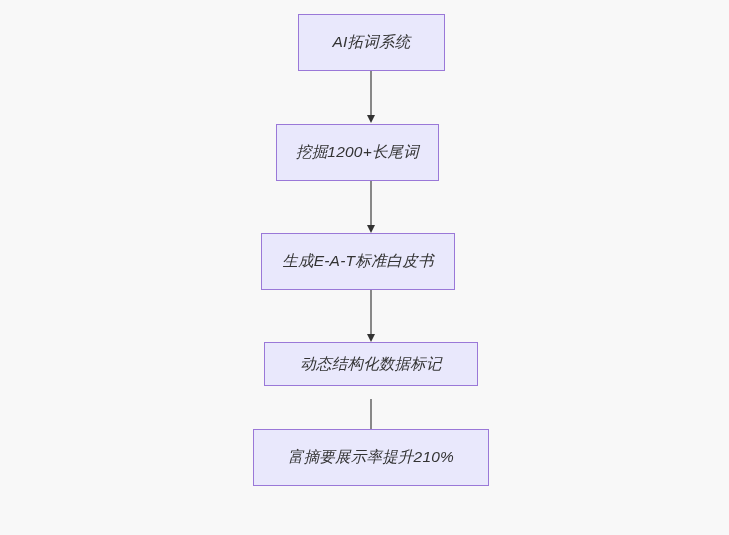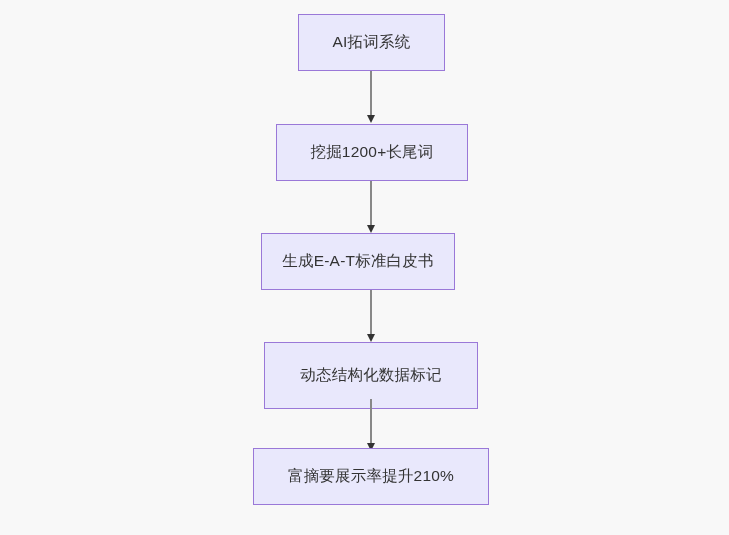--- a/index.html
+++ b/index.html
@@ -27,20 +27,21 @@
     align-items: center;
     justify-content: center;
     color: #333333;
     font-size: 15.5px;
     line-height: 1.2;
     letter-spacing: 0.2px;
     white-space: nowrap;
   }
   .node-label {
     display: block;
+    font-style: italic;
   }
   .connector {
     position: absolute;
     width: 2px;
     background: #888888;
   }
   .arrowhead {
     position: absolute;
     width: 0;
     height: 0;
@@ -54,38 +55,38 @@
 
 <div id="flowchart-canvas">
 
   <div class="node" style="left:298px; top:14px; width:147px; height:57px;">
     <span class="node-label">AI拓词系统</span>
   </div>
 
   <div class="connector" style="left:370px; top:71px; height:45px;"></div>
   <div class="arrowhead" style="left:366.5px; top:115px;"></div>
 
-  <div class="node" style="left:276px; top:124px; width:192px; height:57px;">
+  <div class="node" style="left:276px; top:124px; width:163px; height:57px;">
     <span class="node-label">挖掘1200+长尾词</span>
   </div>
 
   <div class="connector" style="left:370px; top:181px; height:45px;"></div>
   <div class="arrowhead" style="left:366.5px; top:225px;"></div>
 
   <div class="node" style="left:261px; top:233px; width:194px; height:57px;">
     <span class="node-label">生成E-A-T标准白皮书</span>
   </div>
 
   <div class="connector" style="left:370px; top:290px; height:45px;"></div>
   <div class="arrowhead" style="left:366.5px; top:334px;"></div>
 
-  <div class="node" style="left:264px; top:342px; width:214px; height:67px;">
+  <div class="node" style="left:264px; top:342px; width:214px; height:44px;">
     <span class="node-label">动态结构化数据标记</span>
   </div>
 
   <div class="connector" style="left:370px; top:399px; height:45px;"></div>
   <div class="arrowhead" style="left:366.5px; top:443px;"></div>
 
-  <div class="node" style="left:253px; top:448px; width:236px; height:57px;">
+  <div class="node" style="left:253px; top:429px; width:236px; height:57px;">
     <span class="node-label">富摘要展示率提升210%</span>
   </div>
 
 </div>
 
 </body></html>

